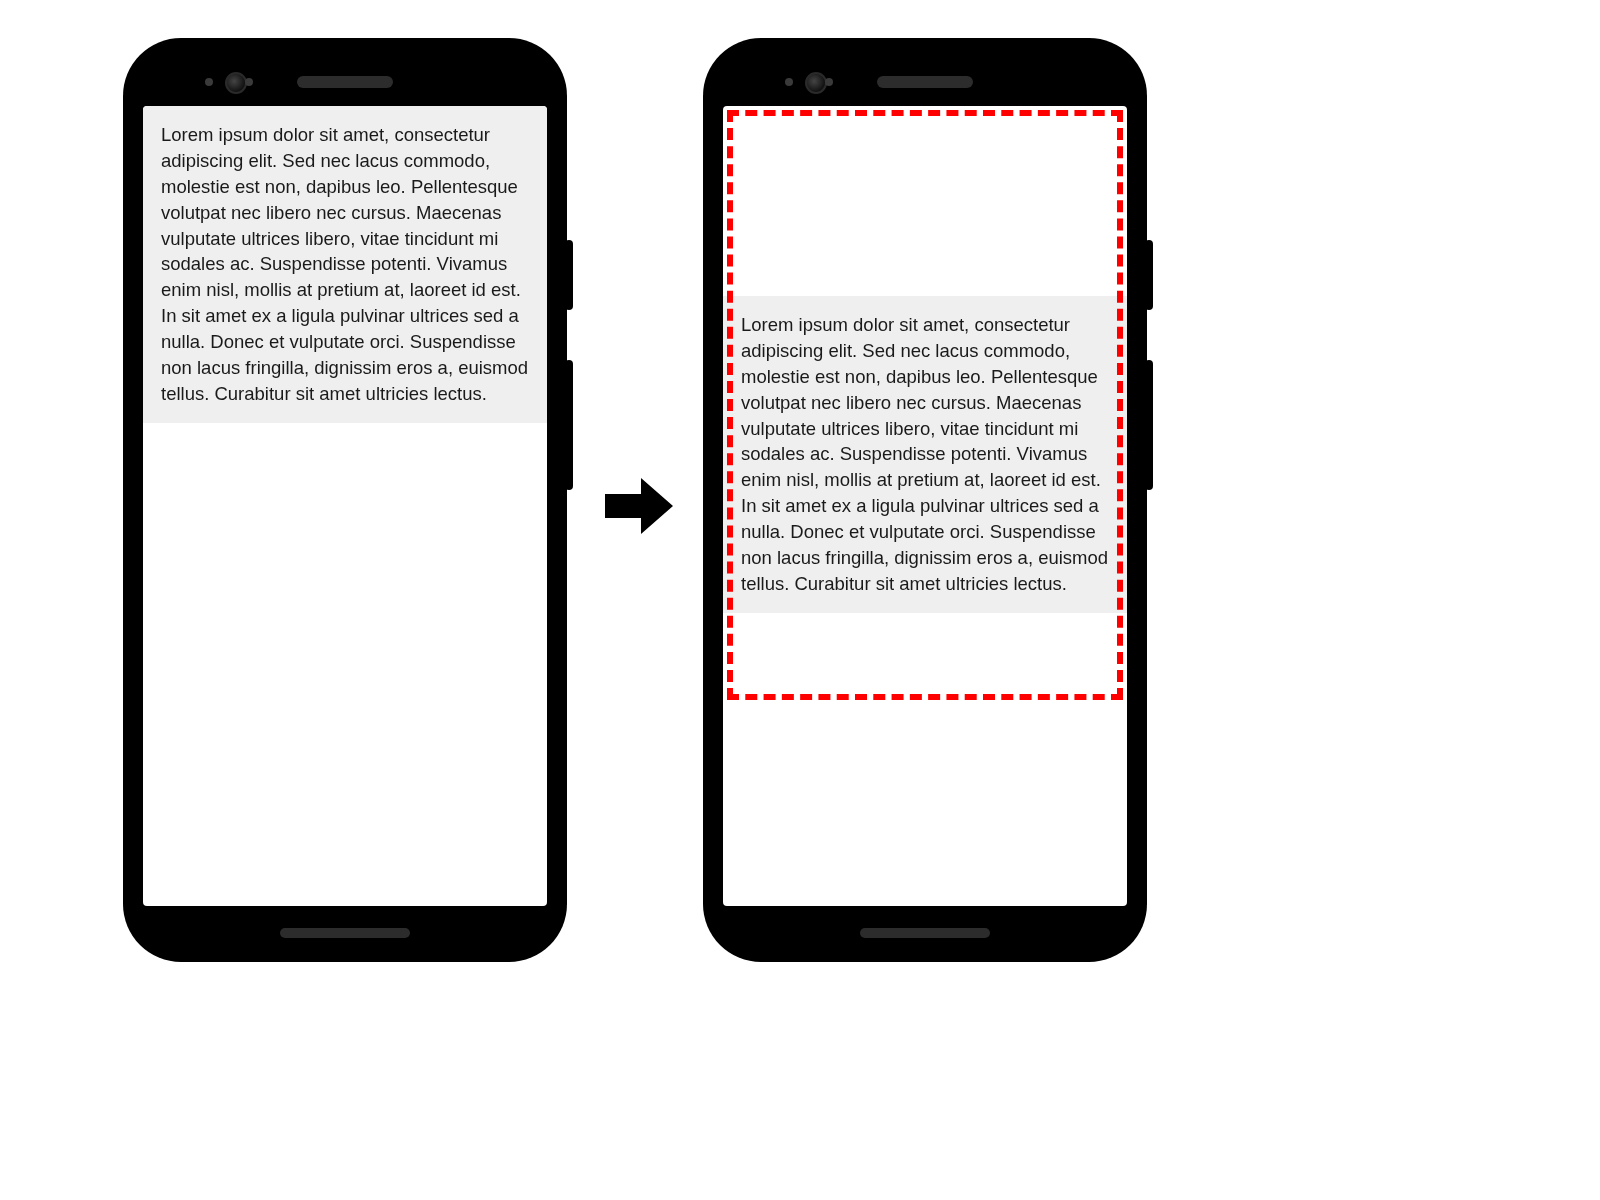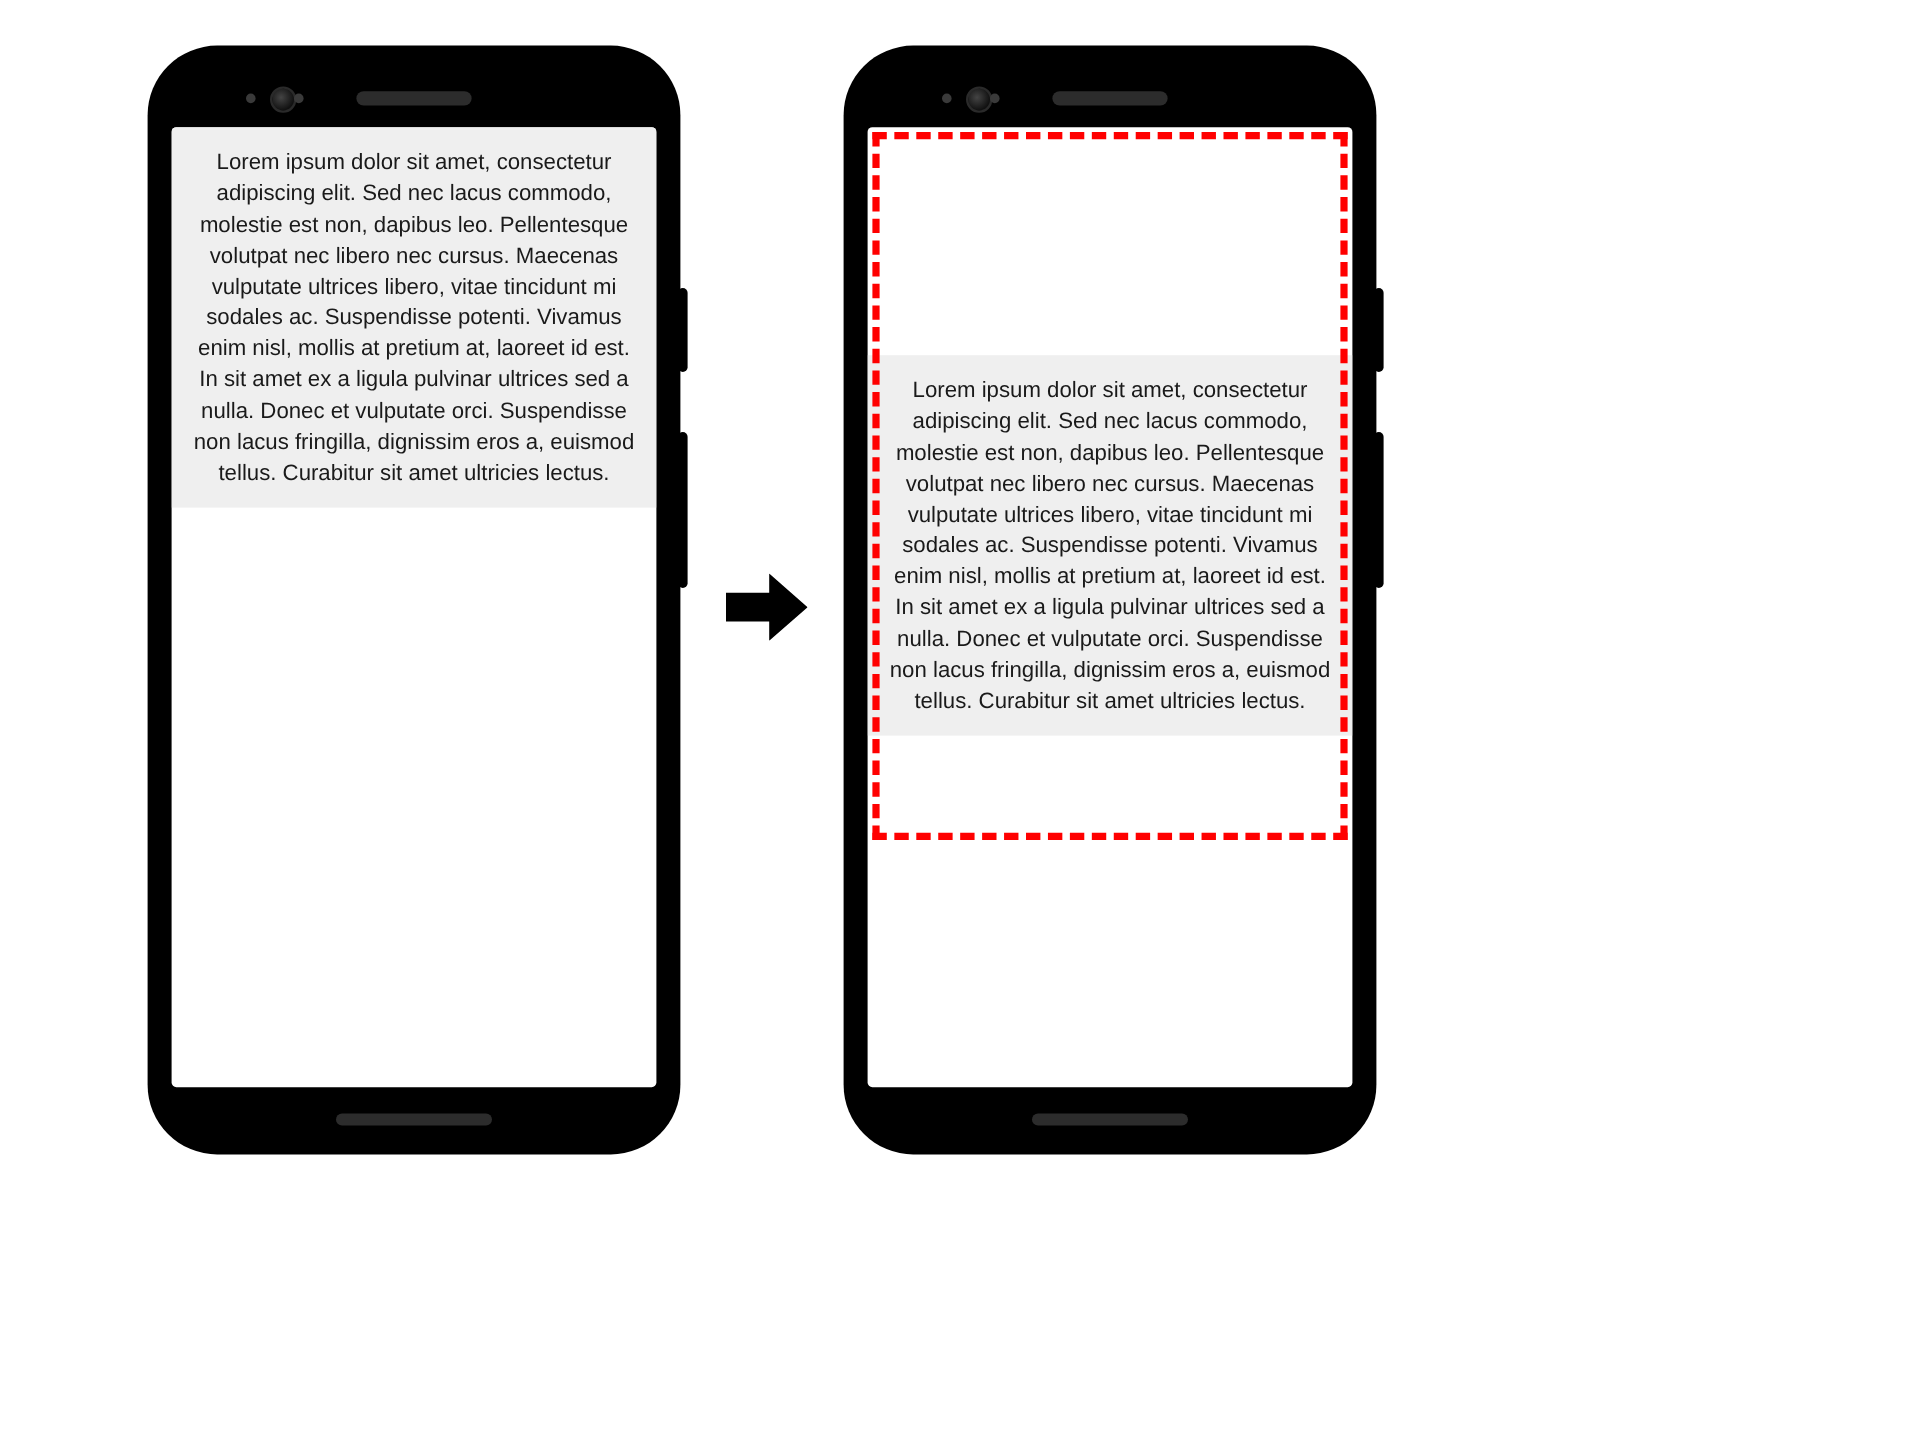--- a/index.html
+++ b/index.html
@@ -8,21 +8,20 @@
     width: 1600px;
     height: 1200px;
     background: #ffffff;
     font-family: Arial, Helvetica, sans-serif;
     overflow: hidden;
   }
   .stage {
     position: relative;
     width: 1600px;
     height: 1200px;
-    text-align: center;
   }
   .phone {
     position: absolute;
     width: 440px;
     height: 920px;
     background: #000;
     border-radius: 56px;
     box-shadow: 0 0 0 2px #000;
   }
   .phone.left  { left: 125px; top: 40px; }

